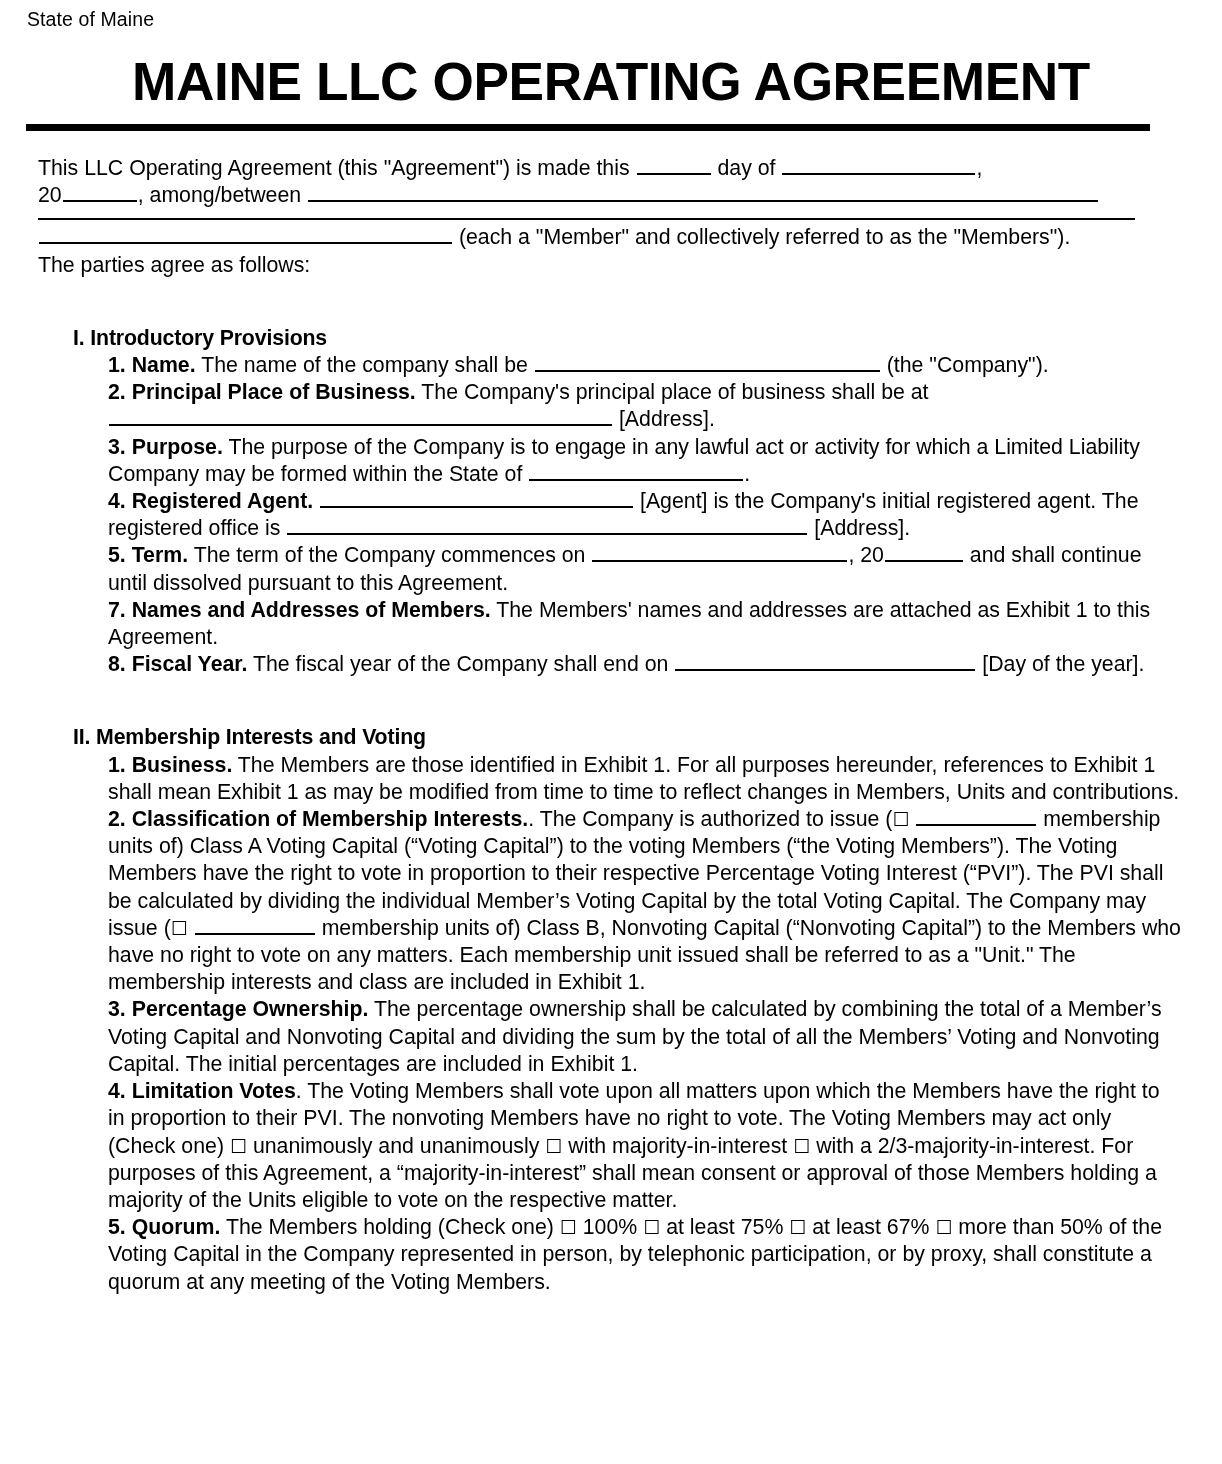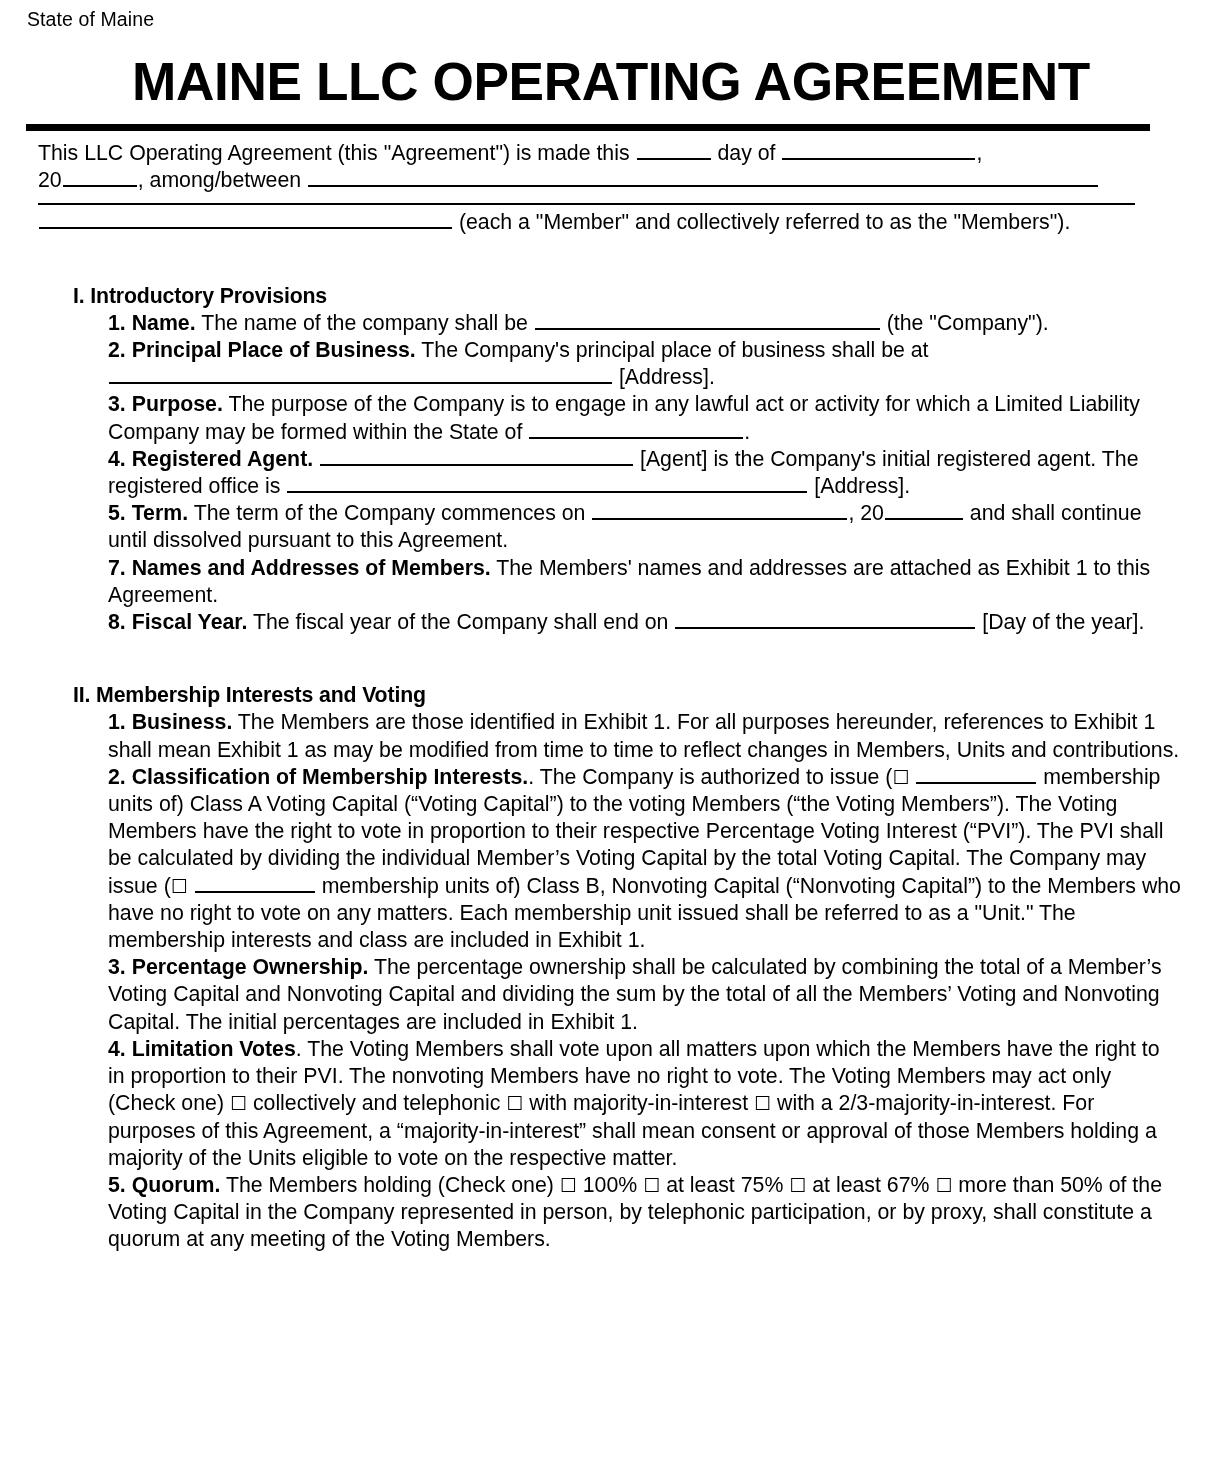--- a/index.html
+++ b/index.html
@@ -50,21 +50,21 @@
     top: 124px;
     width: 1124px;
     height: 7px;
     background: #000000;
   }
 
   
   .body-wrap {
     position: absolute;
     left: 0;
-    top: 140px;
+    top: 155px;
     width: 1222px;
   }
   .para {
     font-size: 21.3px;
     line-height: 27.2px;
     text-align: left;
     margin: 0;
     padding: 0;
   }
   .intro-block {
@@ -149,20 +149,21 @@
 
     <div class="intro-block">
       <span class="rule-line rule-full"></span>
     </div>
 
     <div class="para intro-block" style="margin-top:4px;">
       <span class="blank b-member"></span>
       <span>(each a "Member" and collectively referred to as the "Members").</span>
     </div>
 
+    <div class="para intro-block">The parties agree as follows:</div>
 
     <div class="gap-section"></div>
 
     <div class="sec-head">I. Introductory Provisions</div>
 
     <div class="item">
       <b>1.</b>
       <b>Name.</b>
       <span>The name of the company shall be</span>
       <span class="blank b-name"></span>
@@ -241,21 +242,21 @@
       <b>3.</b>
       <b>Percentage Ownership.</b>
       <span>The percentage ownership shall be calculated by combining the total of a Member’s Voting Capital and Nonvoting Capital and dividing the sum by the total of all the Members’ Voting and Nonvoting Capital. The initial percentages are included in Exhibit 1.</span>
     </div>
 
     <div class="item">
       <b>4.</b>
       <b>Limitation Votes</b><span>.</span>
       <span>The Voting Members shall vote upon all matters upon which the Members have the right to in proportion to their PVI. The nonvoting Members have no right to vote. The Voting Members may act only (Check one)</span>
       <span class="cb">☐</span>
-      <span>collectively and telephonic</span>
+      <span>unanimously and unanimously</span>
       <span class="cb">☐</span>
       <span>with majority-in-interest</span>
       <span class="cb">☐</span>
       <span>with a 2/3-majority-in-interest. For purposes of this Agreement, a “majority-in-interest” shall mean consent or approval of those Members holding a majority of the Units eligible to vote on the respective matter.</span>
     </div>
 
     <div class="item">
       <b>5.</b>
       <b>Quorum.</b>
       <span>The Members holding (Check one)</span>

